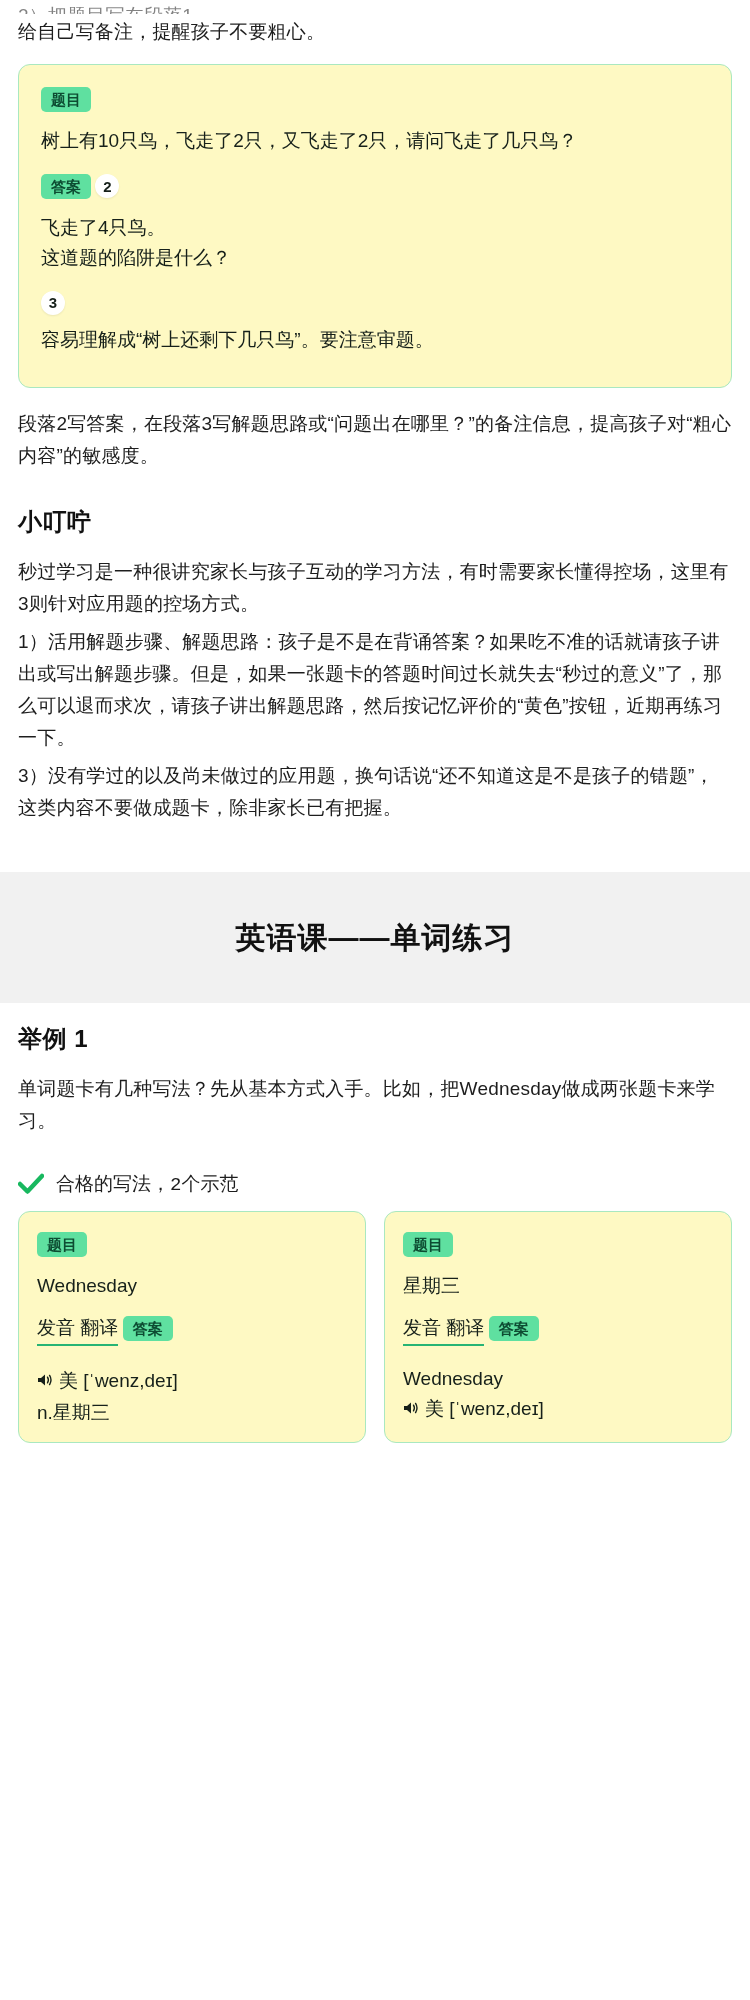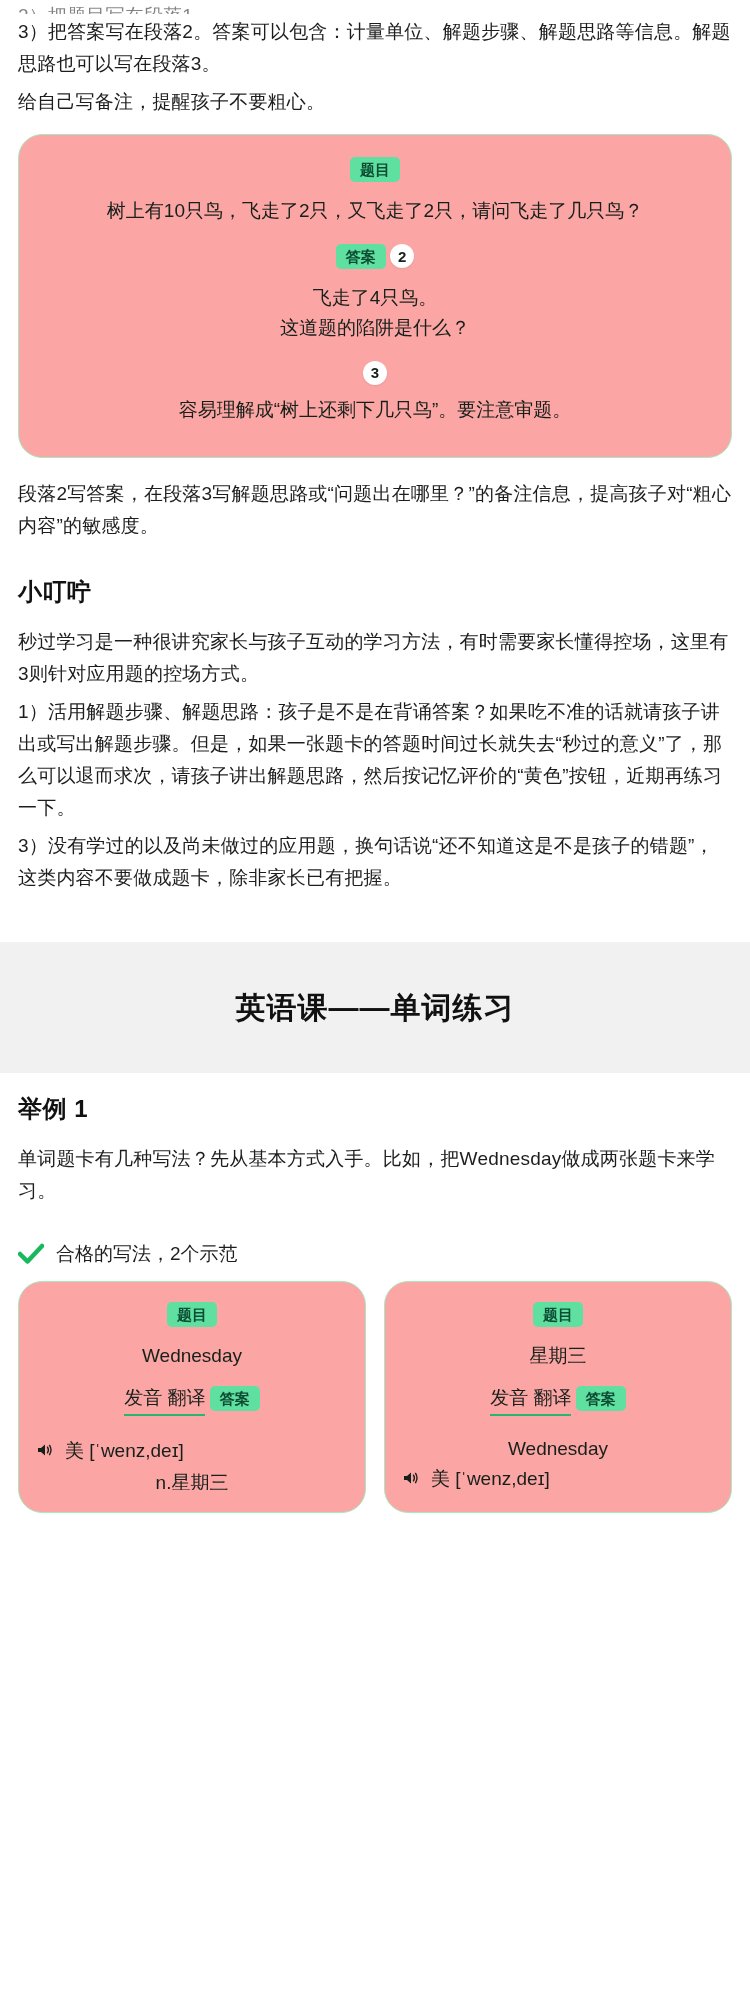--- a/index.html
+++ b/index.html
@@ -39,27 +39,26 @@
     font-size: 24px;
     font-weight: bold;
     color: #111;
     margin: 34px 0 18px 0;
     letter-spacing: 0.5px;
   }
   .h2.tight {
     margin-top: 20px;
   }
   .card {
-    background: #fca5a5;
+    background: #fef9c3;
     border: 1px solid #a9e8c0;
-    border-radius: 24px;
+    border-radius: 12px;
     padding: 22px 22px 24px 22px;
     margin: 16px 0 20px 0;
     box-sizing: border-box;
-    text-align: center;
   }
   .tag {
     display: inline-block;
     background: #5fe0a0;
     color: #0d4c32;
     font-size: 15px;
     font-weight: bold;
     border-radius: 5px;
     padding: 5px 10px;
     line-height: 1;
@@ -96,20 +95,21 @@
     font-size: 30px;
     font-weight: bold;
     color: #111;
     letter-spacing: 1px;
   }
   .check-row {
     display: flex;
     align-items: center;
     gap: 12px;
     margin: 34px 0 6px 0;
+    font-family: Liberation Mono, monospace;
   }
   .check-icon svg {
     display: block;
   }
   .check-label {
     font-size: 19px;
     color: #1d1d1d;
   }
   .cards-2 {
     display: flex;
@@ -133,21 +133,21 @@
     color: #16201a;
     border-bottom: 2px solid #27b474;
     display: inline-block;
     padding-bottom: 3px;
     margin-bottom: 18px;
     line-height: 26px;
   }
   .phonetic-row {
     display: flex;
     align-items: center;
-    gap: 12px;
+    gap: 6px;
     font-size: 19px;
     line-height: 30px;
     color: #16201a;
     margin-top: 2px;
   }
   .speaker {
     color: #16201a;
     font-size: 15px;
     line-height: 1;
   }
@@ -162,21 +162,20 @@
     overflow: hidden;
   }
 </style>
 </head>
 <body>
 
 <div class="page">
 
   <div class="section">
     <div class="para clipped">2）把题目写在段落1。</div>
-    <div class="para">3）把答案写在段落2。答案可以包含：计量单位、解题步骤、解题思路等信息。解题思路也可以写在段落3。</div>
   </div>
 
   <div class="section">
     <div class="para">给自己写备注，提醒孩子不要粗心。</div>
 
     <div class="card">
       <div class="tag">题目</div>
       <div class="card-text">树上有10只鸟，飞走了2只，又飞走了2只，请问飞走了几只鸟？</div>
       <div class="tag">答案</div>
       <div class="numbullet">2</div>

